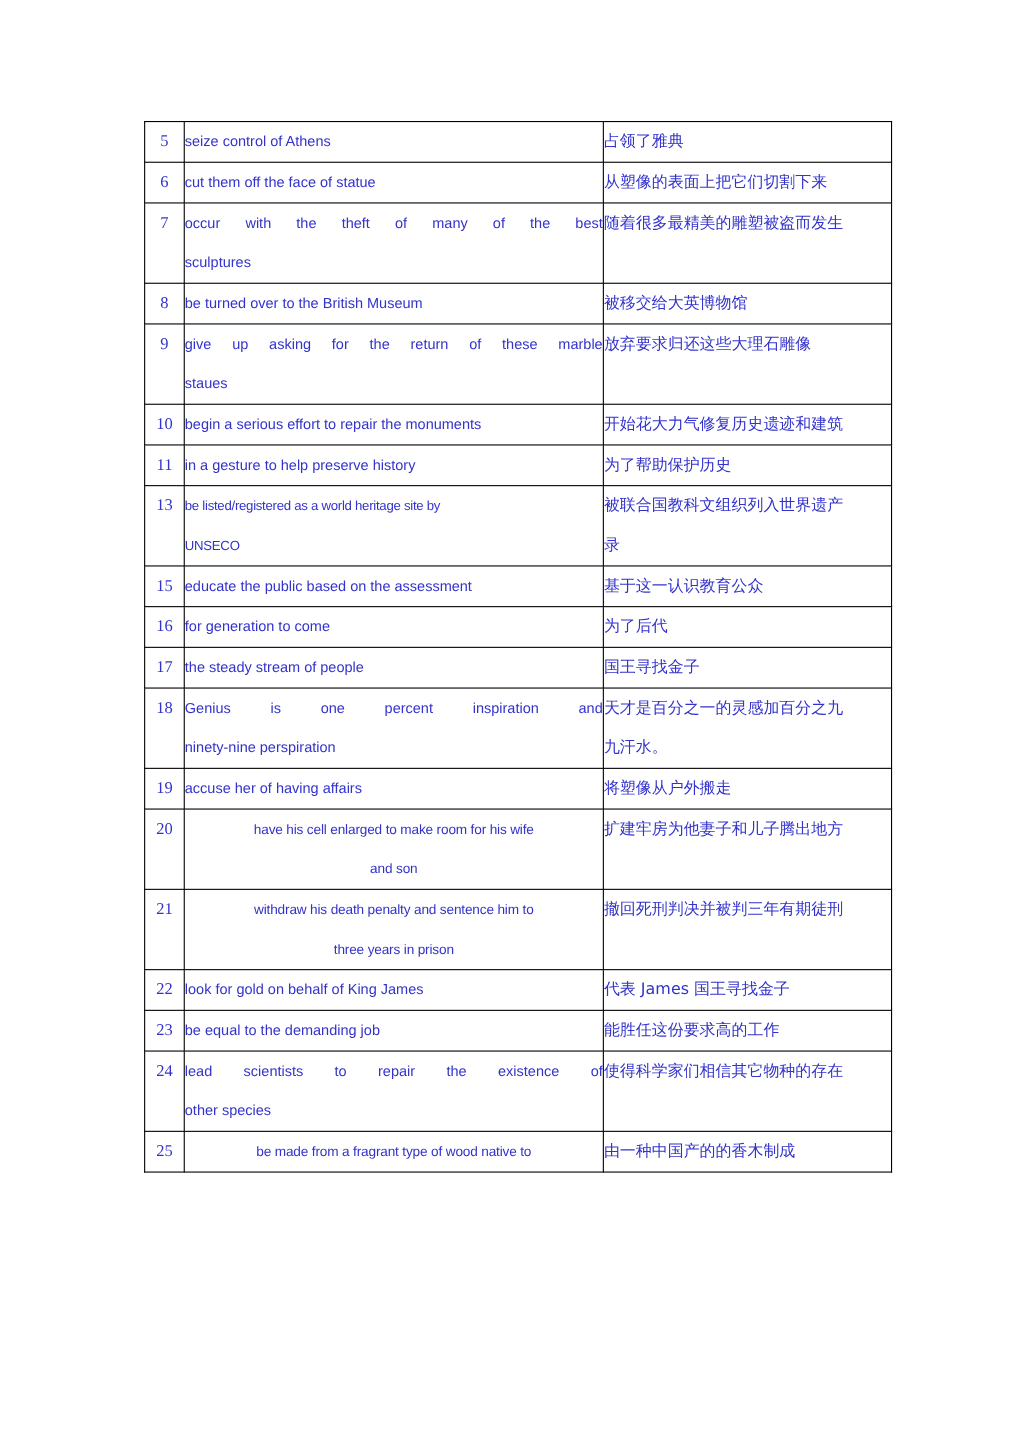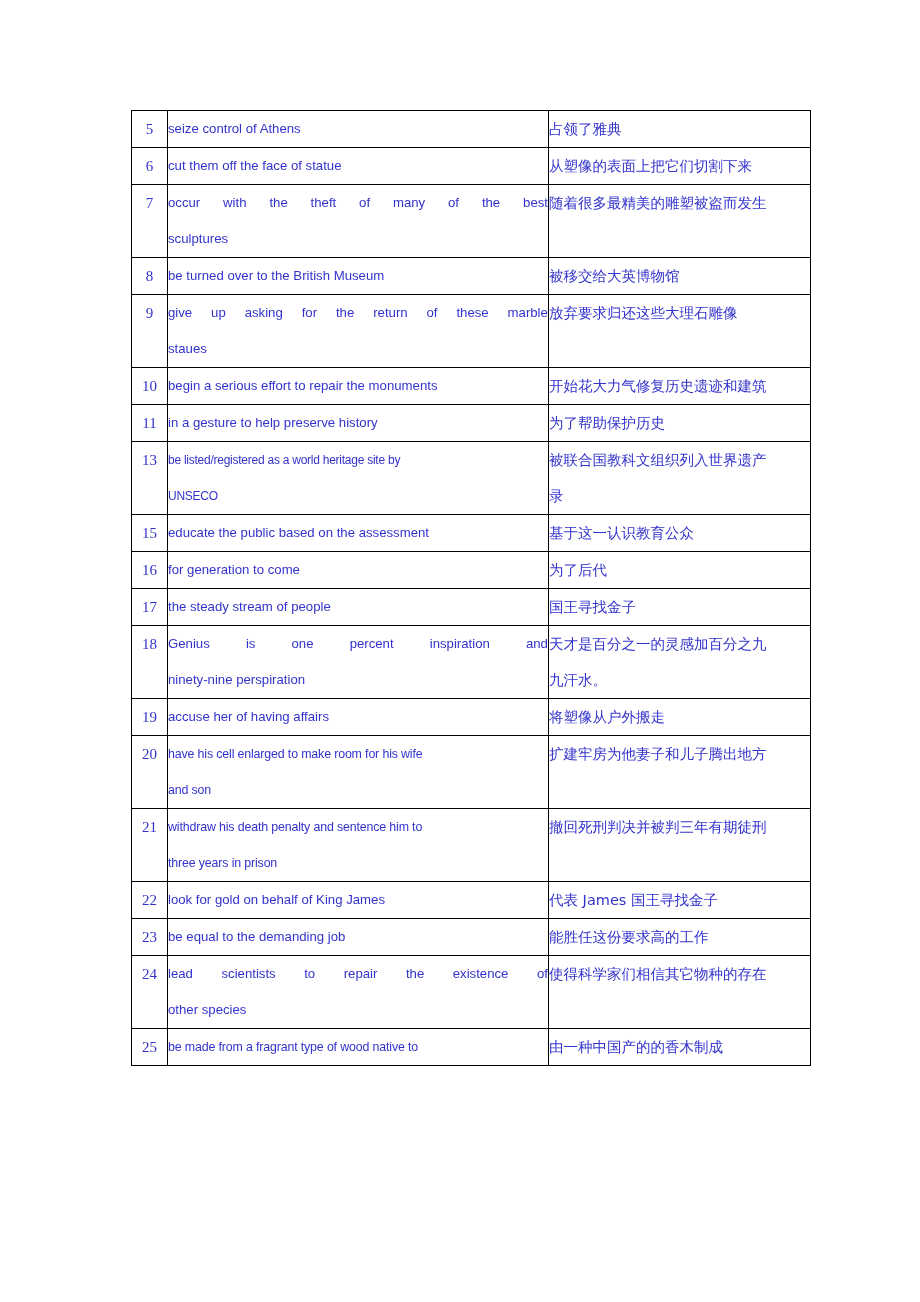--- a/index.html
+++ b/index.html
@@ -72,21 +72,21 @@
   
   td.eng .line.just {
     display: flex;
     justify-content: space-between;
     height: 36px;
     align-items: center;
   }
   td.eng .line.just > span { display: inline-block; }
 
   
-  td.eng.tight { font-size: 12.4px; letter-spacing: -0.15px; }
+  td.eng.tight { font-size: 12.4px; letter-spacing: -0.15px; text-align: center; }
   td.eng.tight2 { font-size: 12.0px; letter-spacing: -0.25px; }
 
   
   td.chn {
     font-family: "DejaVu Sans", "Liberation Sans", sans-serif;
     font-size: 14.5px;
     line-height: 36px;
     color: #3333cc;
     padding: 0 4px 0 6px;
     white-space: nowrap;

